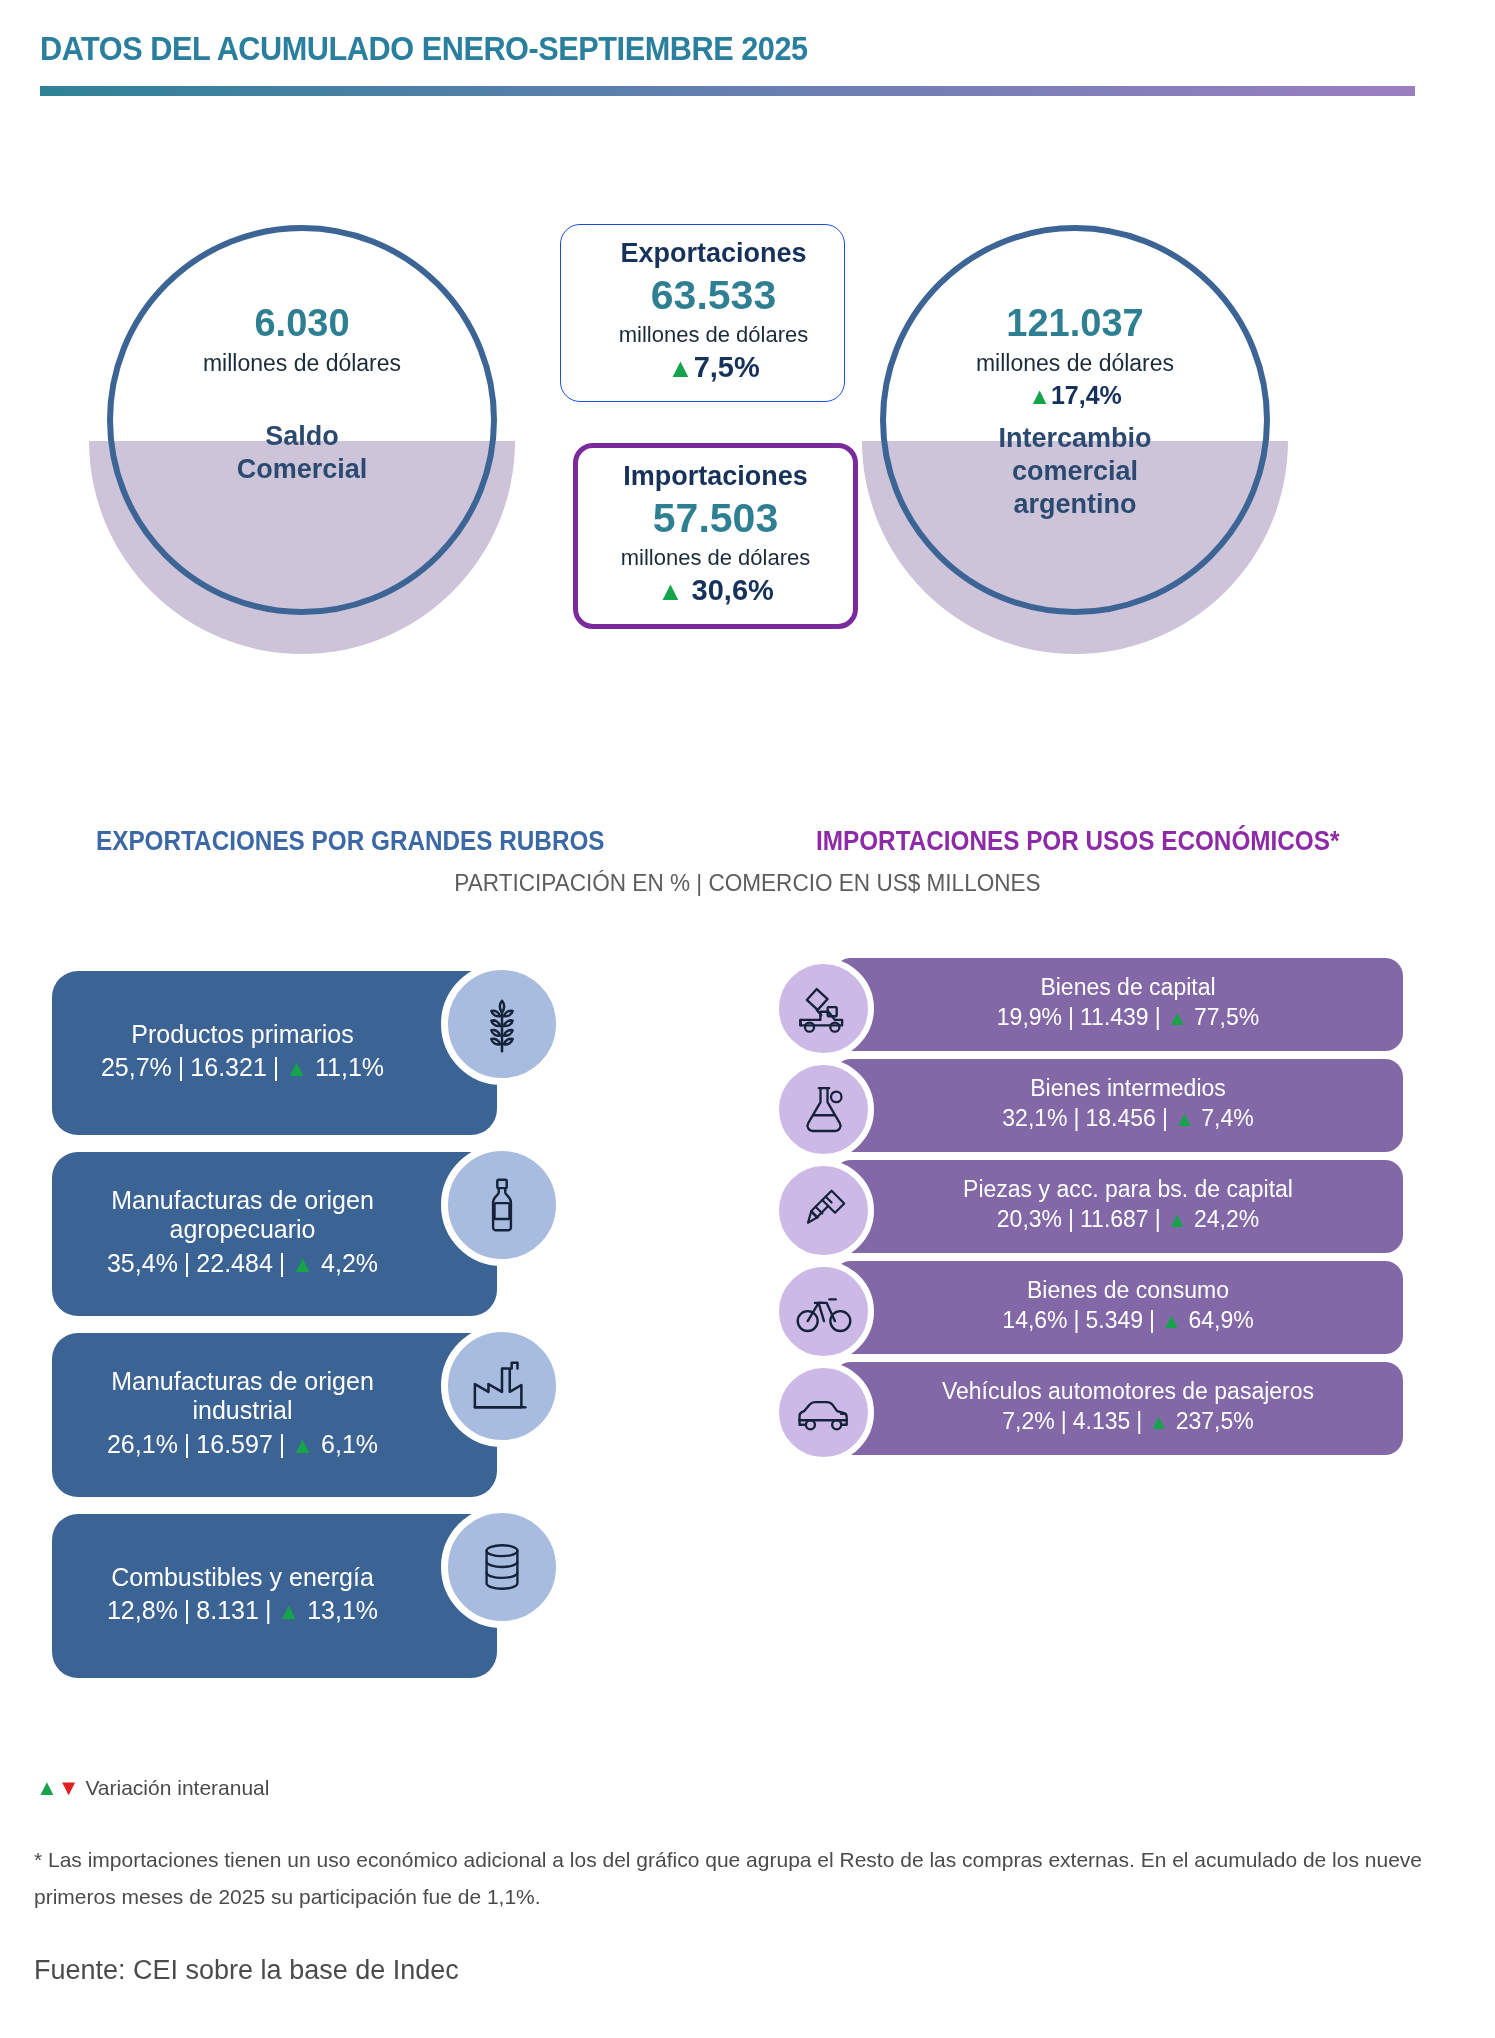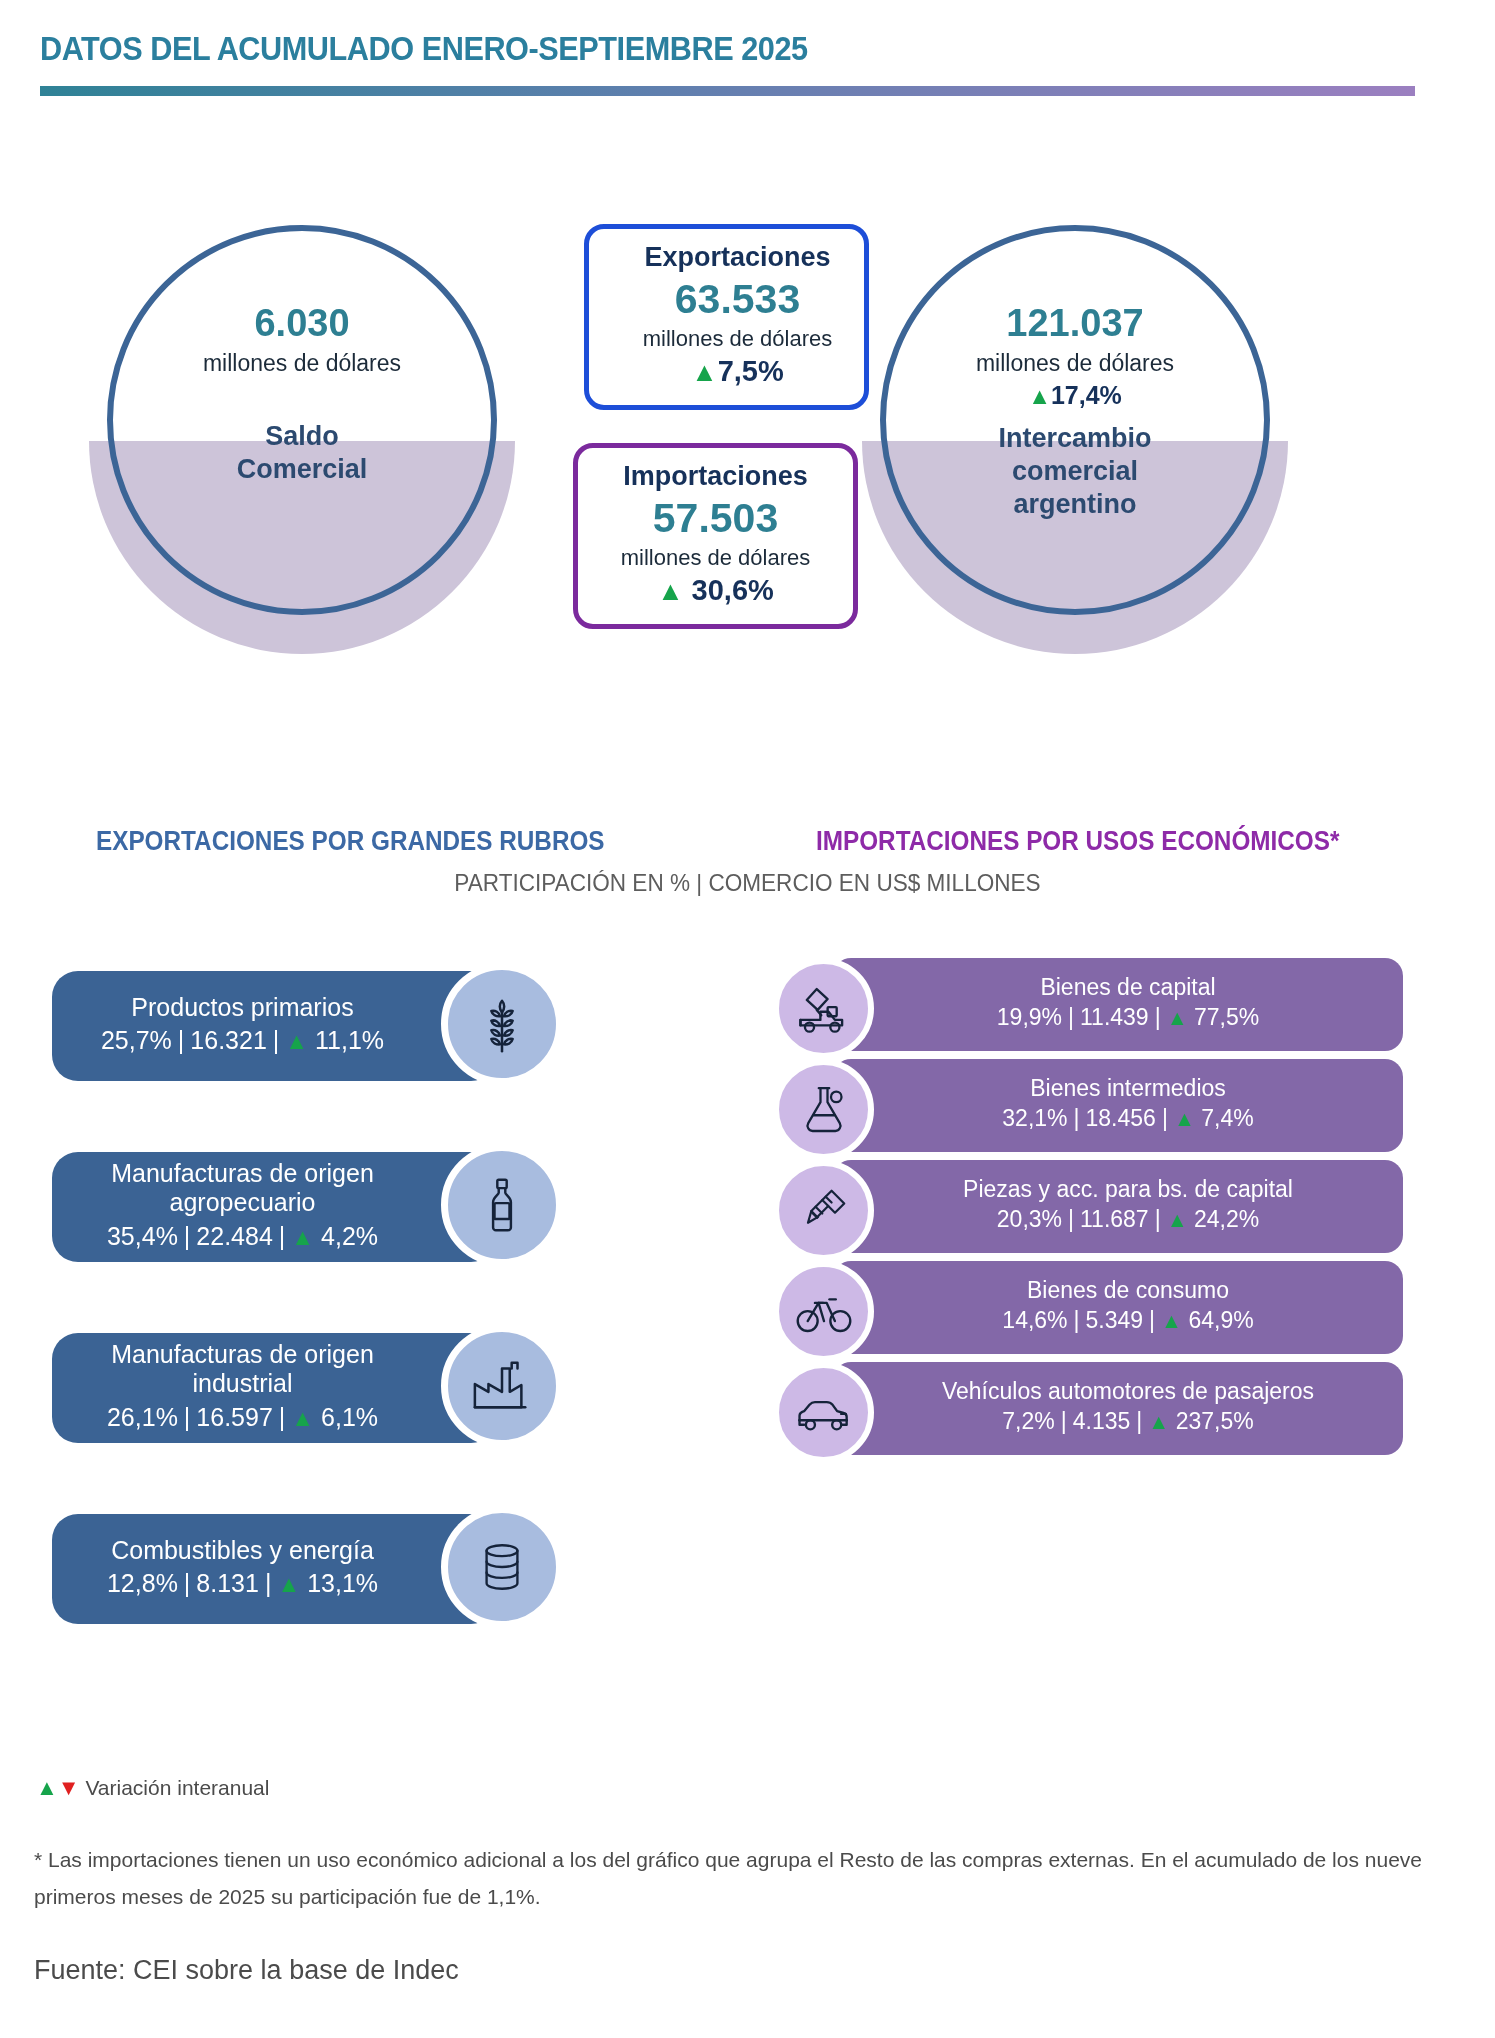--- a/index.html
+++ b/index.html
@@ -44,21 +44,21 @@
     line-height:1.22;margin-top:41px;
   }
   #bubble-saldo{left:107px;top:25px;}
   #bubble-intercambio{left:880px;top:25px;}
   #bubble-intercambio .bub-label{margin-top:12px;}
 
   .kpi-card{
     position:absolute;width:285px;border-radius:20px;background:#fff;
     box-sizing:border-box;text-align:center;padding:13px 8px 15px 8px;
   }
-  #card-expo{left:584px;top:24px;border:5px solid #1d4ed8;padding-left:30px;}
+  #card-expo{left:560px;top:24px;border:1px solid #1d4ed8;padding-left:30px;}
   #card-impo{left:573px;top:243px;border:5px solid #7b2a9d;}
   .kpi-title{font-size:27px;font-weight:bold;color:#16315a;line-height:1.18;}
   .kpi-num{font-size:41px;font-weight:bold;color:#2e7f92;line-height:1.25;}
   .kpi-sub{font-size:22px;color:#1c2b3a;line-height:1.25;}
   .kpi-var{font-size:29px;font-weight:bold;color:#16315a;line-height:1.3;}
   .tri-up{color:#16a44b;font-size:0.92em;}
   .tri-dn{color:#e02020;font-size:0.92em;}
 
   
   #sec-expo-title{
@@ -71,21 +71,21 @@
   }
   #sec-subtitle{
     position:absolute;left:0;top:869px;width:1495px;text-align:center;
     font-size:24px;color:#5d5d5d;transform:scaleX(0.94);
   }
 
   
   #expo-list{position:absolute;left:52px;top:963px;width:560px;}
   .expo-row{position:relative;height:145px;margin-bottom:36px;}
   .expo-bar{
-    position:absolute;left:0;top:8px;width:445px;height:110px;
+    position:absolute;left:0;top:8px;width:445px;height:164px;
     background:#3b6394;border-radius:26px;
     display:flex;flex-direction:column;align-items:center;justify-content:center;
     color:#ffffff;box-sizing:border-box;padding:0 78px 0 14px;
   }
   .expo-name{font-size:25px;line-height:1.18;text-align:center;}
   .expo-stats{font-size:25px;line-height:1.5;white-space:nowrap;}
   .expo-icon{
     position:absolute;left:389px;top:0;width:122px;height:122px;border-radius:50%;
     background:#a8bcdf;border:7px solid #ffffff;box-sizing:border-box;
     display:flex;align-items:center;justify-content:center;

